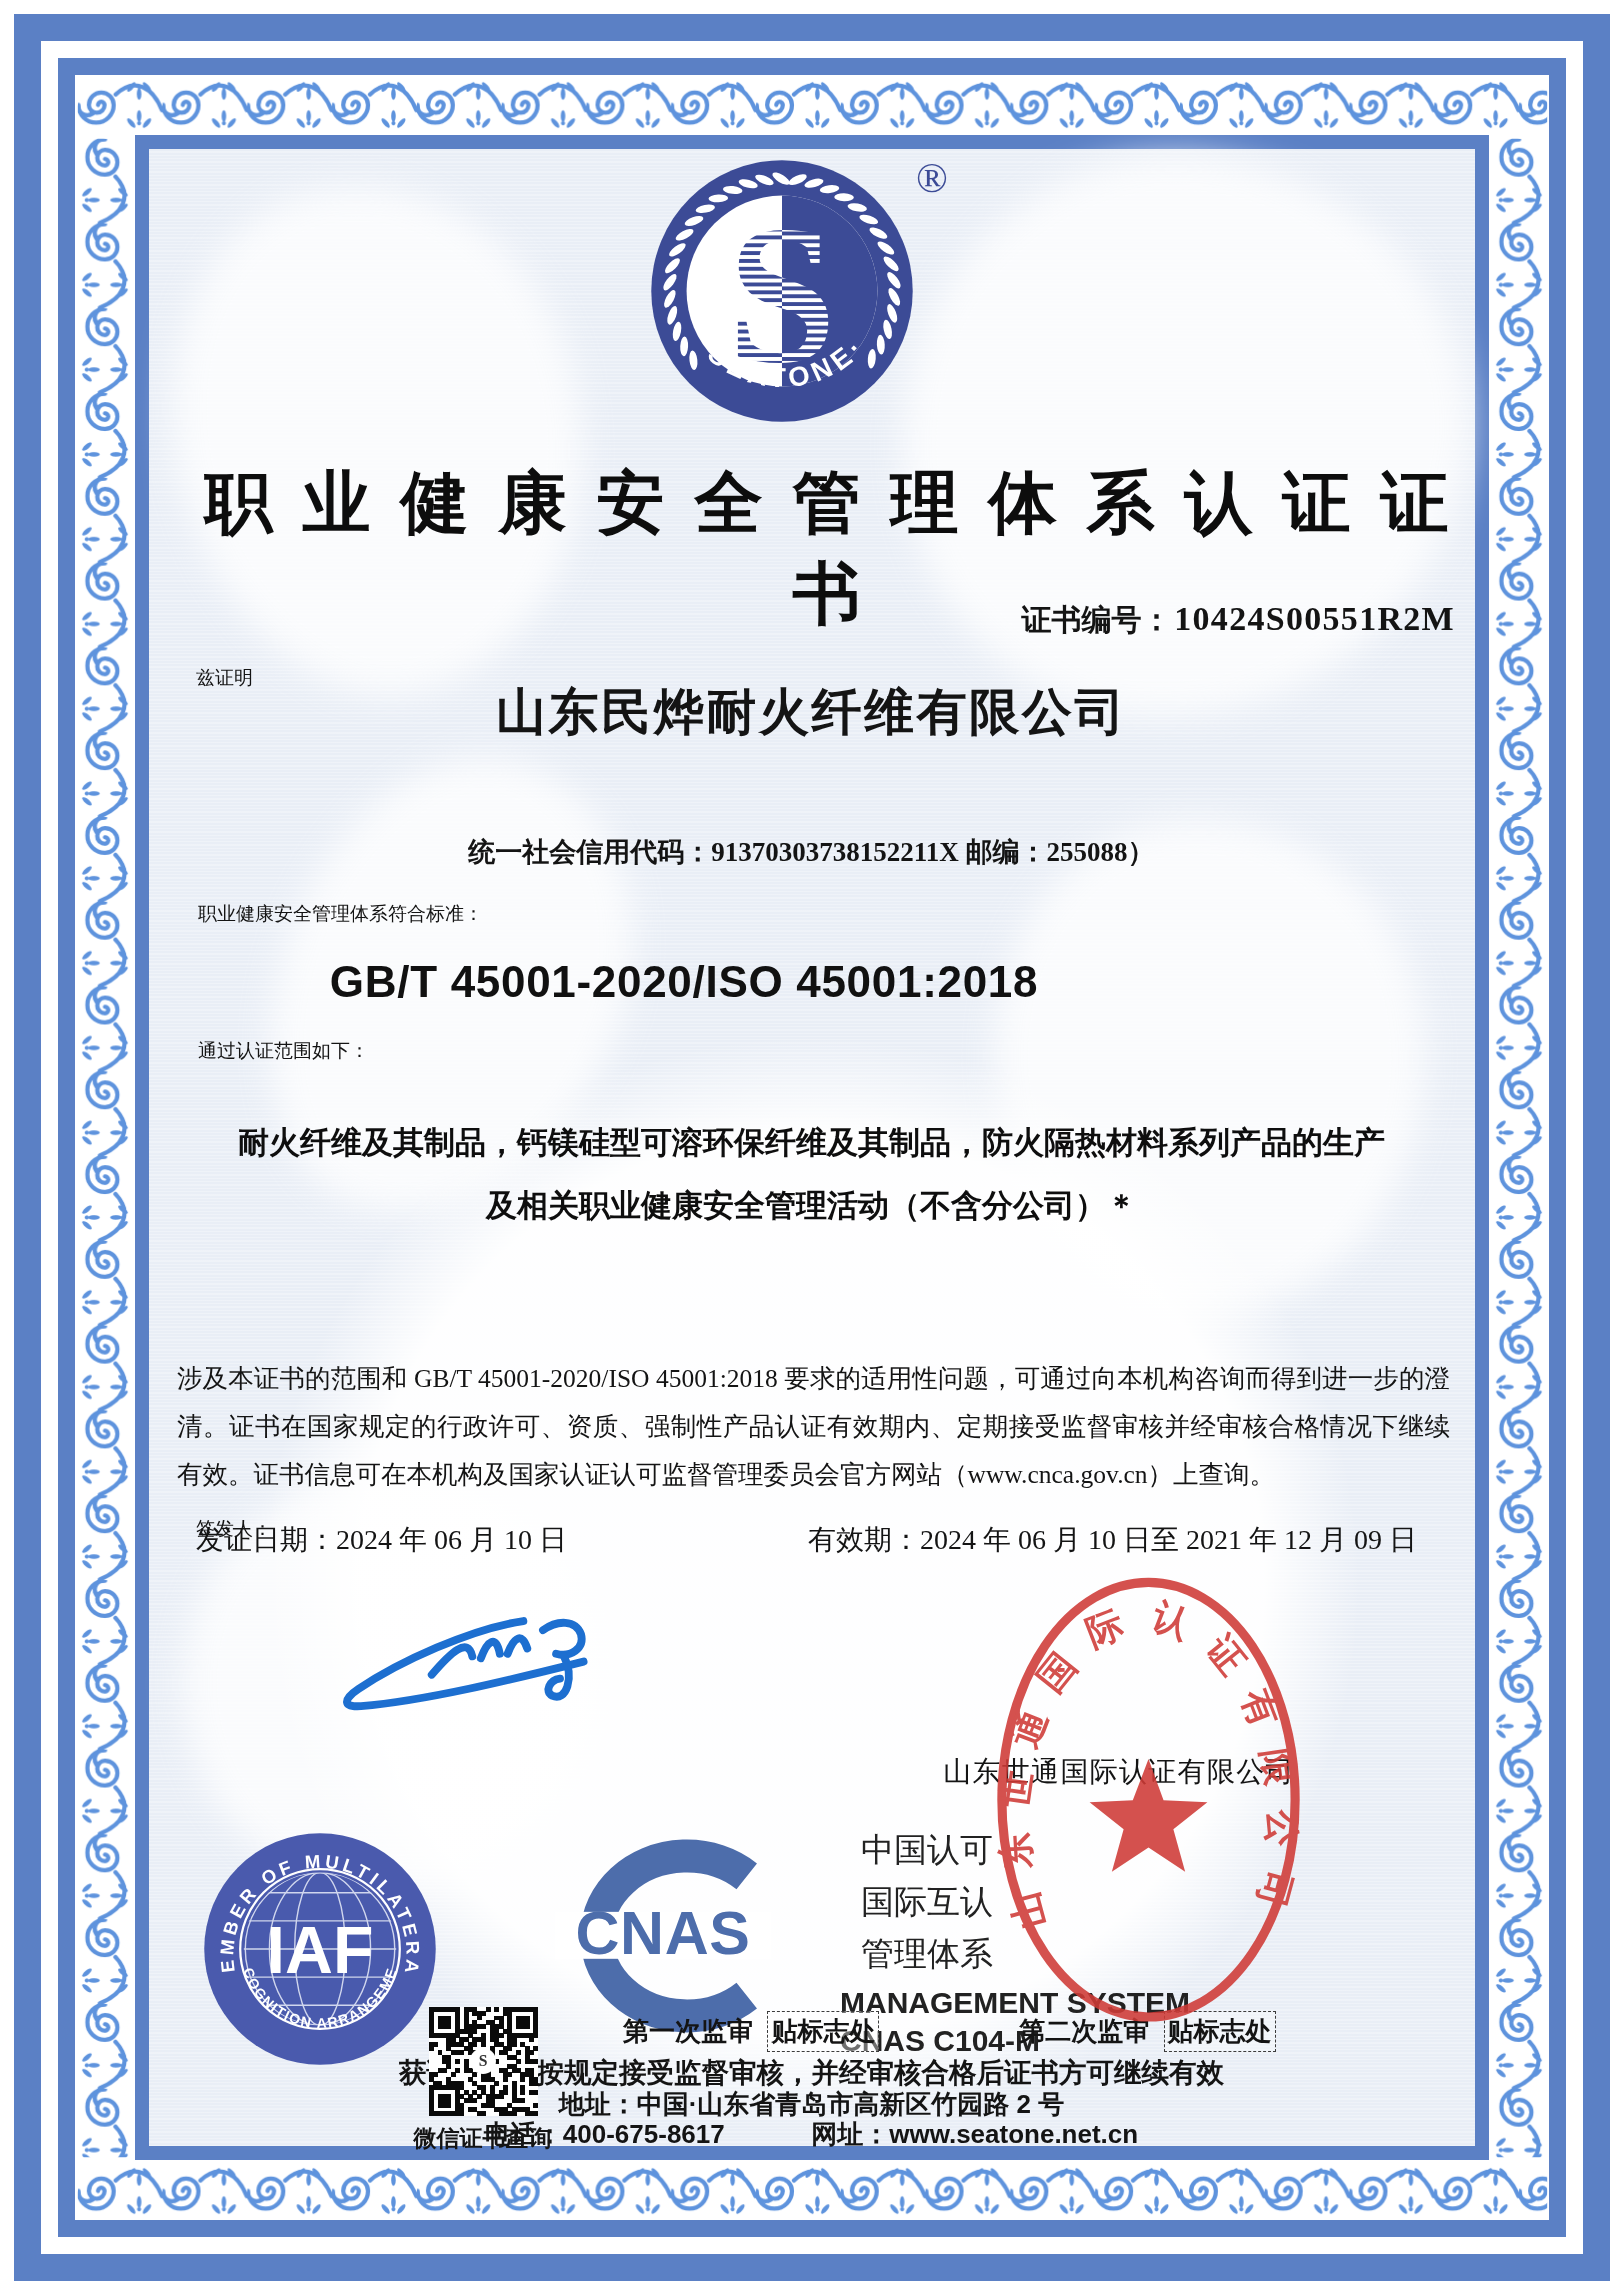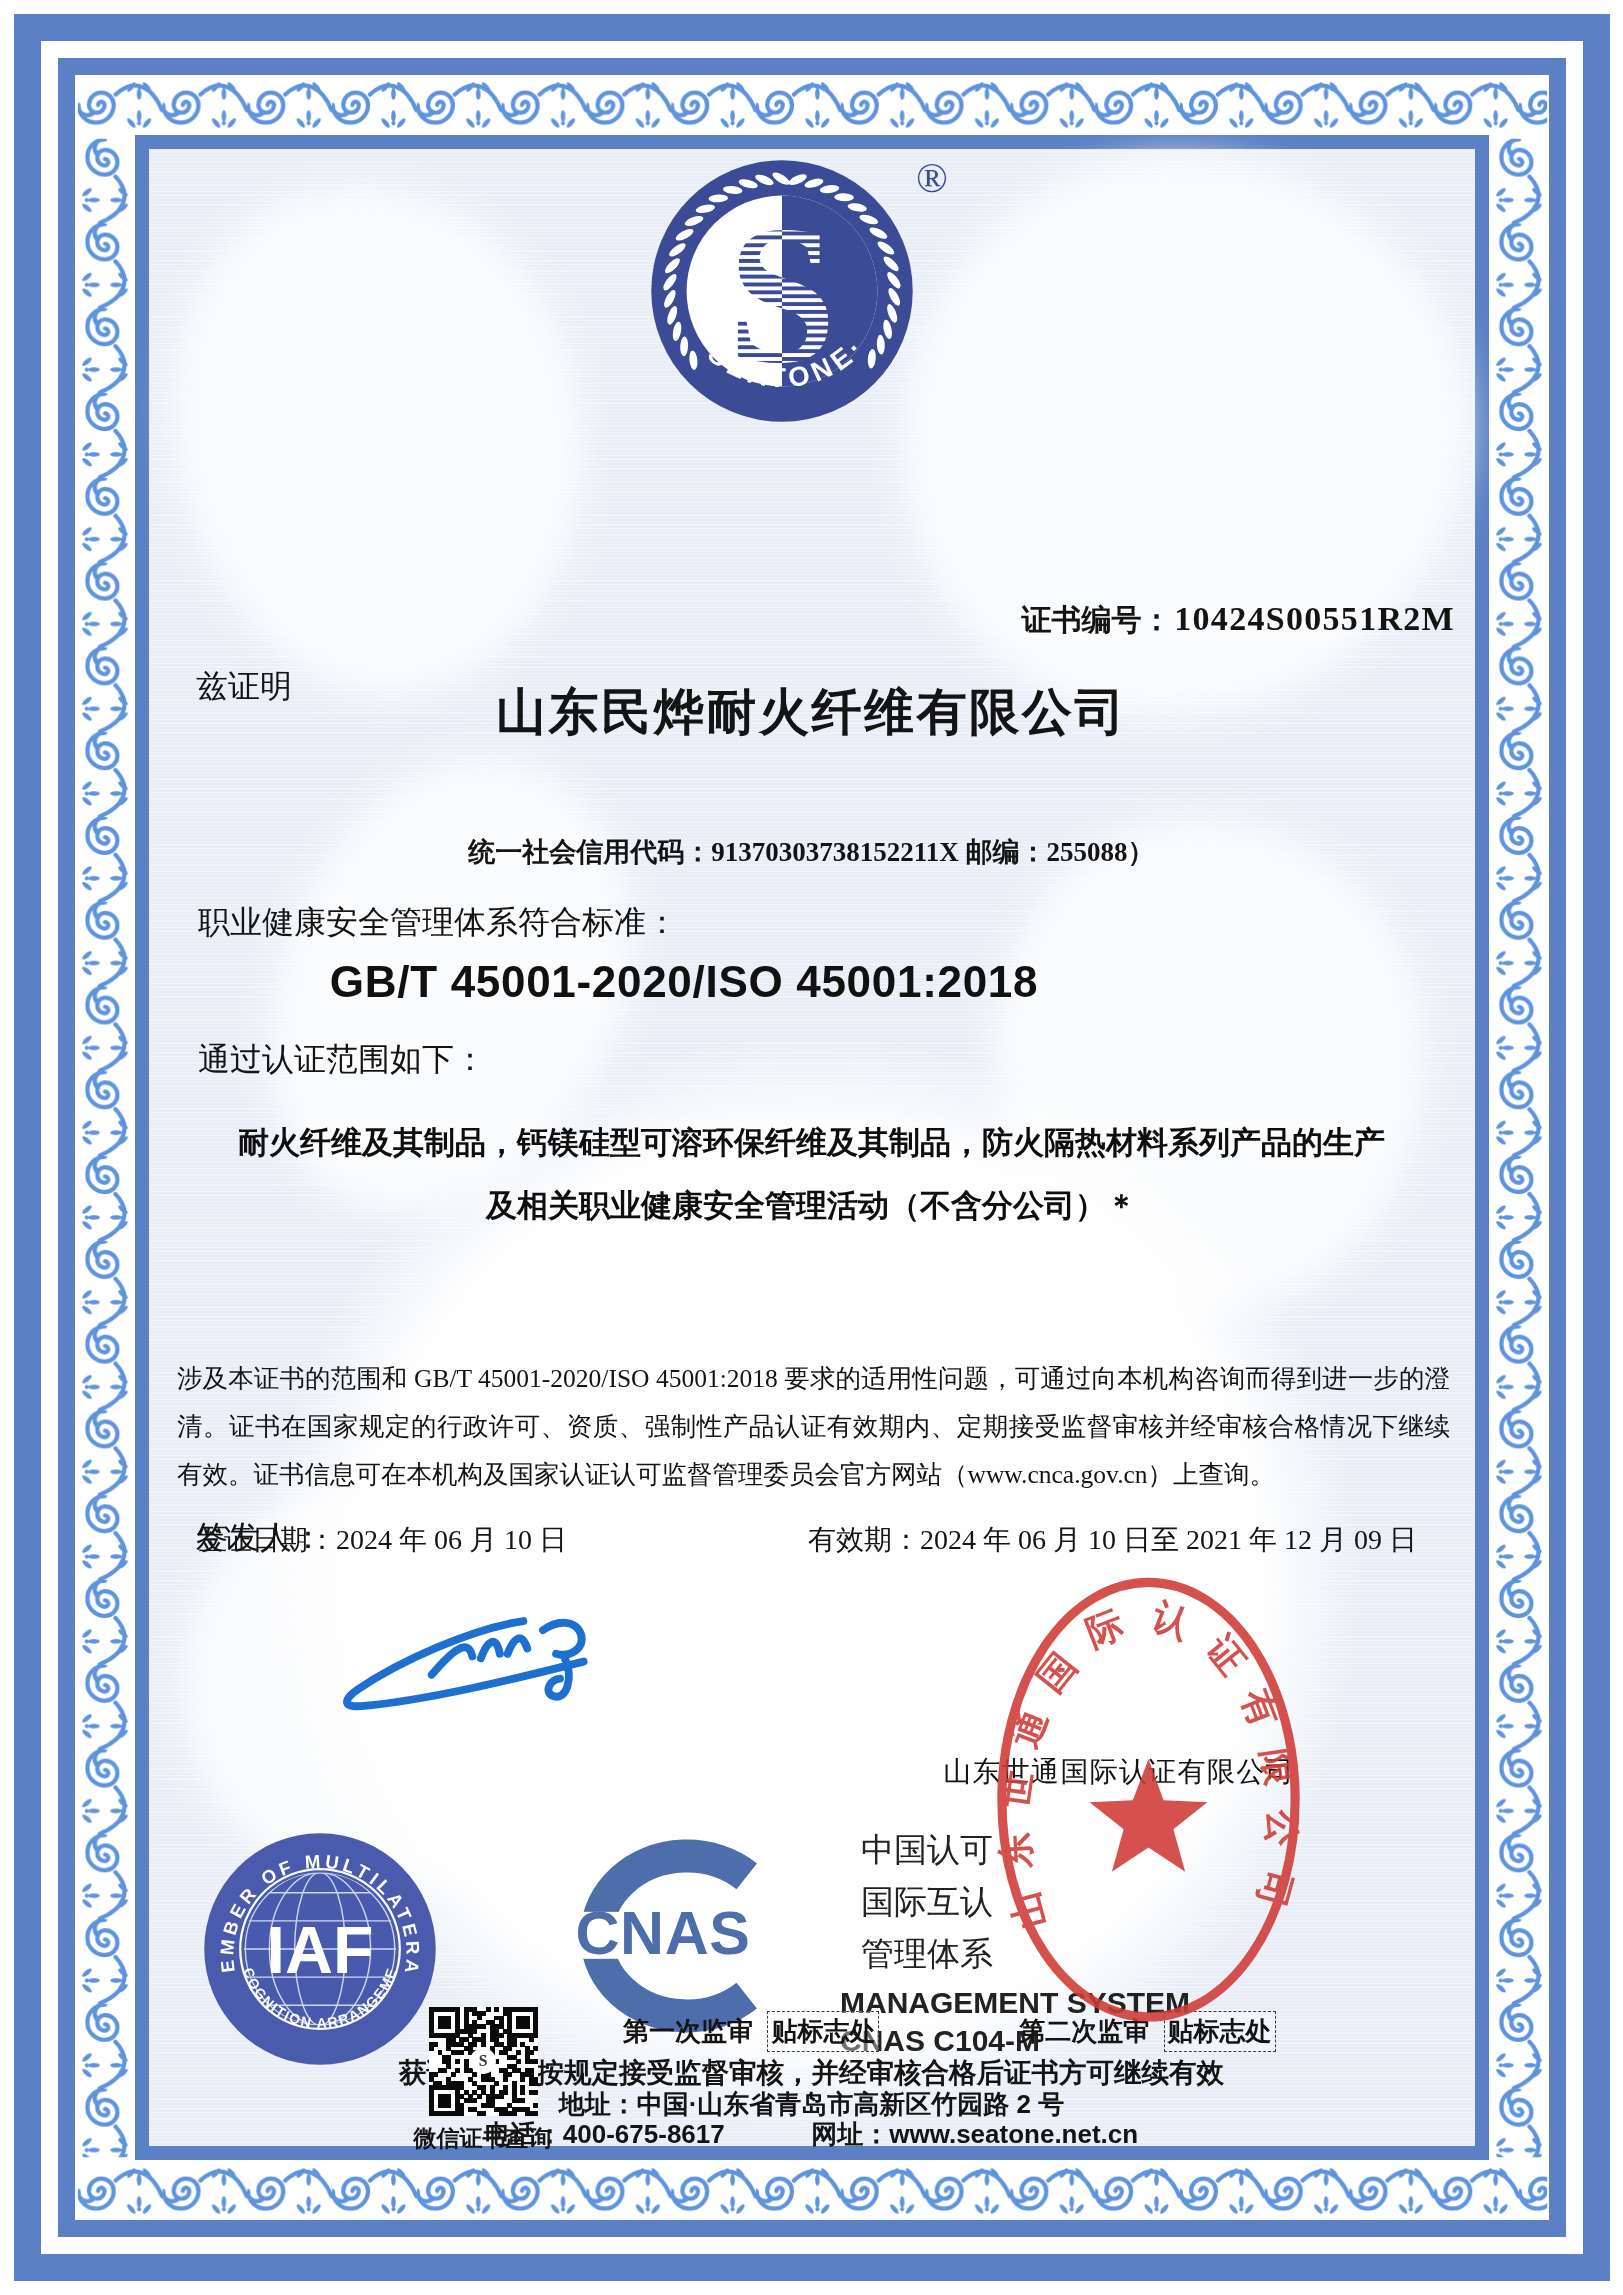--- a/index.html
+++ b/index.html
@@ -20,21 +20,21 @@
   .halo{position:absolute;z-index:1;background:radial-gradient(circle, rgba(255,255,255,.95) 0 52%, rgba(255,255,255,0) 63%);}
   
   .serif{font-family:"Liberation Serif",serif;}
   .sans{font-family:"Liberation Sans",sans-serif;}
   .b{font-weight:bold;}
   .ctr{text-align:center;}
   .z{z-index:5;}
   .title{font-size:68px;letter-spacing:30px;padding-left:30px;color:#0d0d0d;}
   .certlabel{font-size:30px;}
   .certno{font-size:34px;letter-spacing:1.3px;}
-  .lbl{font-size:32px;}
+  .lbl{font-size:19px;}
   .company{font-size:50px;letter-spacing:2.6px;}
   .addr{font-size:27px;}
   .std{font-size:44px;letter-spacing:0.7px;color:#111;}
   .scope{font-size:31px;line-height:63px;color:#0e0e0e;}
   .legal{font-size:25.5px;line-height:48px;text-align:justify;}
   .dateline{font-size:28px;}
   .issuer{font-size:28px;letter-spacing:1.3px;}
   .cnas-cn{font-size:33px;line-height:52px;color:#222;}
   .cnas-en{font-size:30px;color:#222;}
   .note{font-size:27.5px;}
@@ -175,20 +175,21 @@
     </g>
     <g clip-path="url(#rhalf)">
       <text x="205" y="312" text-anchor="middle" font-family="Liberation Serif,serif" font-weight="bold" font-size="300" fill="url(#stripeWhite)">S</text>
     </g>
     <text font-family="Liberation Sans,sans-serif" font-weight="bold" font-size="42" fill="#ffffff" letter-spacing="8">
       <textPath href="#seatonePath" startOffset="50%" text-anchor="middle">·SEATONE·</textPath>
     </text>
   </svg>
   <span class="abs z serif" style="left:916px;top:154px;font-size:42px;color:#3c4b96;">®</span>
 
+  <div class="abs z serif b ctr title" style="left:149px;width:1325px;top:458px;">职业健康安全管理体系认证证书</div>
 
   <div class="abs z" style="left:149px;width:1306px;top:600px;text-align:right;">
     <span class="serif b certlabel">证书编号：</span>
     <span class="serif b certno">10424S00551R2M</span>
   </div>
 
   <div class="abs z serif lbl" style="left:196px;top:665px;">兹证明</div>
   <div class="abs z serif b ctr company" style="left:149px;width:1325px;top:679px;">山东民烨耐火纤维有限公司</div>
   <div class="abs z serif b ctr addr" style="left:149px;width:1325px;top:834px;">统一社会信用代码：91370303738152211X 邮编：255088）</div>
 

